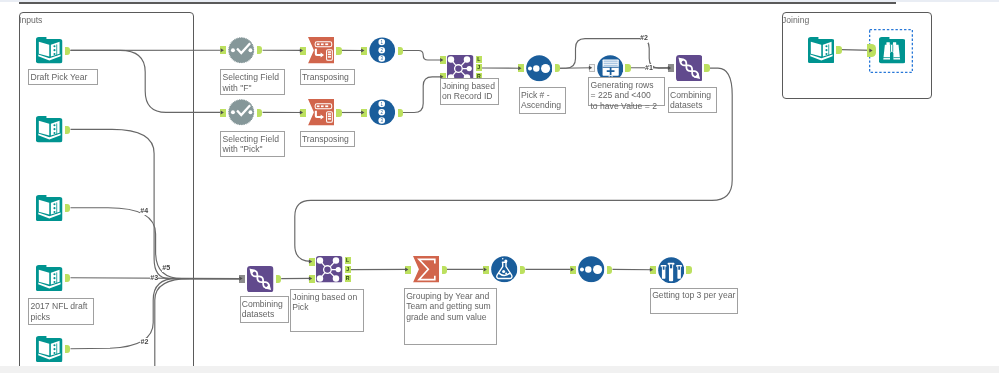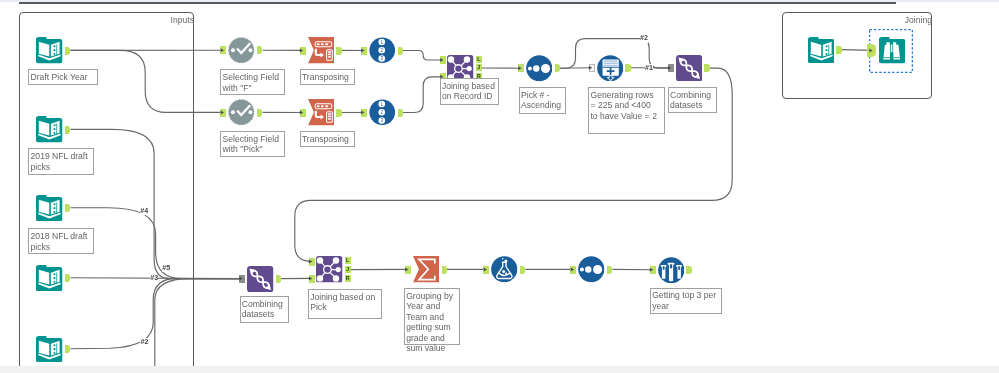--- a/index.html
+++ b/index.html
@@ -5,21 +5,21 @@
 <style>
   html,body{margin:0;padding:0;background:#fff;}
   body{width:999px;height:373px;overflow:hidden;
        font-family:"Liberation Sans",sans-serif;
        -webkit-font-smoothing:antialiased;}
   #canvas{position:relative;width:999px;height:373px;background:#fff;overflow:hidden;}
   .topstrip{position:absolute;left:0;top:0;width:999px;height:2px;background:#e9edf4;}
   .topline{position:absolute;left:19px;top:2px;width:877px;height:2px;background:#5a5a5a;}
   .botstrip{position:absolute;left:0;top:366px;width:999px;height:7px;background:#f1f1f1;}
   .tcont{position:absolute;border:1.3px solid #5a5a5a;border-radius:4px;box-sizing:border-box;background:#fff;}
-  .ctitle{position:absolute;text-align:right;font-size:8.6px;color:#6a6a6a;line-height:10px;}
+  .ctitle{position:absolute;text-align:left;font-size:8.6px;color:#6a6a6a;line-height:10px;}
   #wires,#arrowlayer{position:absolute;left:0;top:0;width:999px;height:373px;overflow:visible;}
   .node{position:absolute;width:26.5px;height:26.5px;}
   .node svg{display:block;width:100%;height:100%;}
   .anc{position:absolute;}
   .anc-out{width:5.4px;height:8.2px;background:#bce05f;border-radius:0 2.9px 2.9px 0;}
   .anc-in{width:6.1px;height:8.2px;background:#bce05f;}
   .anc-in.gray{background:#8d8d8d;}
   .anc-in.pale{background:#f4f4f4;border:0.9px solid #b9b9b9;box-sizing:border-box;}
   .anc-out.big{width:8.6px;height:12.6px;border-radius:0 4.4px 4.4px 0;}
   .anc-let{width:6.2px;height:7.1px;background:#bce05f;font-size:5.2px;line-height:7.4px;
@@ -392,38 +392,37 @@
       <path d="M308.9 276.4 L312.2 278.4 L308.9 280.4 Z"></path>
       <path d="M405.1 267.4 L408.4 269.4 L405.1 271.4 Z"></path>
       <path d="M483.6 267.4 L486.9 269.4 L483.6 271.4 Z"></path>
       <path d="M570.7 267.4 L574.0 269.4 L570.7 271.4 Z"></path>
       <path d="M649.8 267.7 L653.1 269.7 L649.8 271.7 Z"></path>
       <path d="M869.3 48.4 L872.6 50.4 L869.3 52.4 Z"></path>
     </g>
   </svg>
 
   <div class="label" style="left:28.3px;top:69.3px;width:69.4px;height:16px">Draft Pick Year</div>
-  <div class="label" style="left:28.4px;top:148.4px;width:65.4px;height:26.6px">2019 NFL draft picks</div>
-  <div class="label" style="left:28.3px;top:228.2px;width:65.4px;height:26.3px">2018 NFL draft picks</div>
+  <div class="label" style="left:28.3px;top:298.3px;width:65.4px;height:26.3px">2017 NFL draft picks</div>
 
   <div class="label" style="left:220.4px;top:69.2px;width:64.6px;height:26.2px">Selecting Field with "F"</div>
   <div class="label" style="left:220.4px;top:130.8px;width:64.6px;height:26.6px">Selecting Field with "Pick"</div>
   <div class="label" style="left:299.7px;top:69.2px;width:55.1px;height:15.8px">Transposing</div>
   <div class="label" style="left:299.7px;top:131px;width:55.1px;height:15.8px">Transposing</div>
   <div class="label" style="left:439.7px;top:78px;width:59px;height:27.1px">Joining based on Record ID</div>
   <div class="label" style="left:518.8px;top:87px;width:47.7px;height:26.9px">Pick # - Ascending</div>
-  <div class="label" style="left:588.3px;top:87px;width:76.6px;height:47px">Generating rows
+  <div class="label" style="left:588.3px;top:77px;width:76.6px;height:29px">Generating rows
 = 225 and &lt;400
 to have Value = 2</div>
   <div class="label" style="left:667.8px;top:87px;width:49.7px;height:26.3px">Combining datasets</div>
 
   <div class="label" style="left:239.5px;top:296px;width:49.6px;height:27px">Combining datasets</div>
-  <div class="label" style="left:308px;top:288.8px;width:74.3px;height:30px">Joining based on Pick</div>
-  <div class="label" style="left:404px;top:288px;width:56px;height:57px">Grouping by Year and Team and getting sum grade and sum value</div>
-  <div class="label" style="left:650px;top:287.6px;width:72px;height:26.2px">Getting top 3 per year</div>
+  <div class="label" style="left:290px;top:288.8px;width:74.3px;height:43px">Joining based on Pick</div>
+  <div class="label" style="left:404px;top:288px;width:93px;height:57px">Grouping by Year and Team and getting sum grade and sum value</div>
+  <div class="label" style="left:650px;top:287.6px;width:88px;height:26.2px">Getting top 3 per year</div>
 
   <div class="wnum" style="left:639.6px;top:34.7px">#2</div>
   <div class="wnum" style="left:644.6px;top:64.2px">#1</div>
   <div class="wnum" style="left:139.8px;top:207.2px">#4</div>
   <div class="wnum" style="left:161.8px;top:264.3px">#5</div>
   <div class="wnum" style="left:149.8px;top:274.8px">#3</div>
   <div class="wnum" style="left:140.2px;top:338.2px">#2</div>
 
   <div class="botstrip"></div>
 </div>

